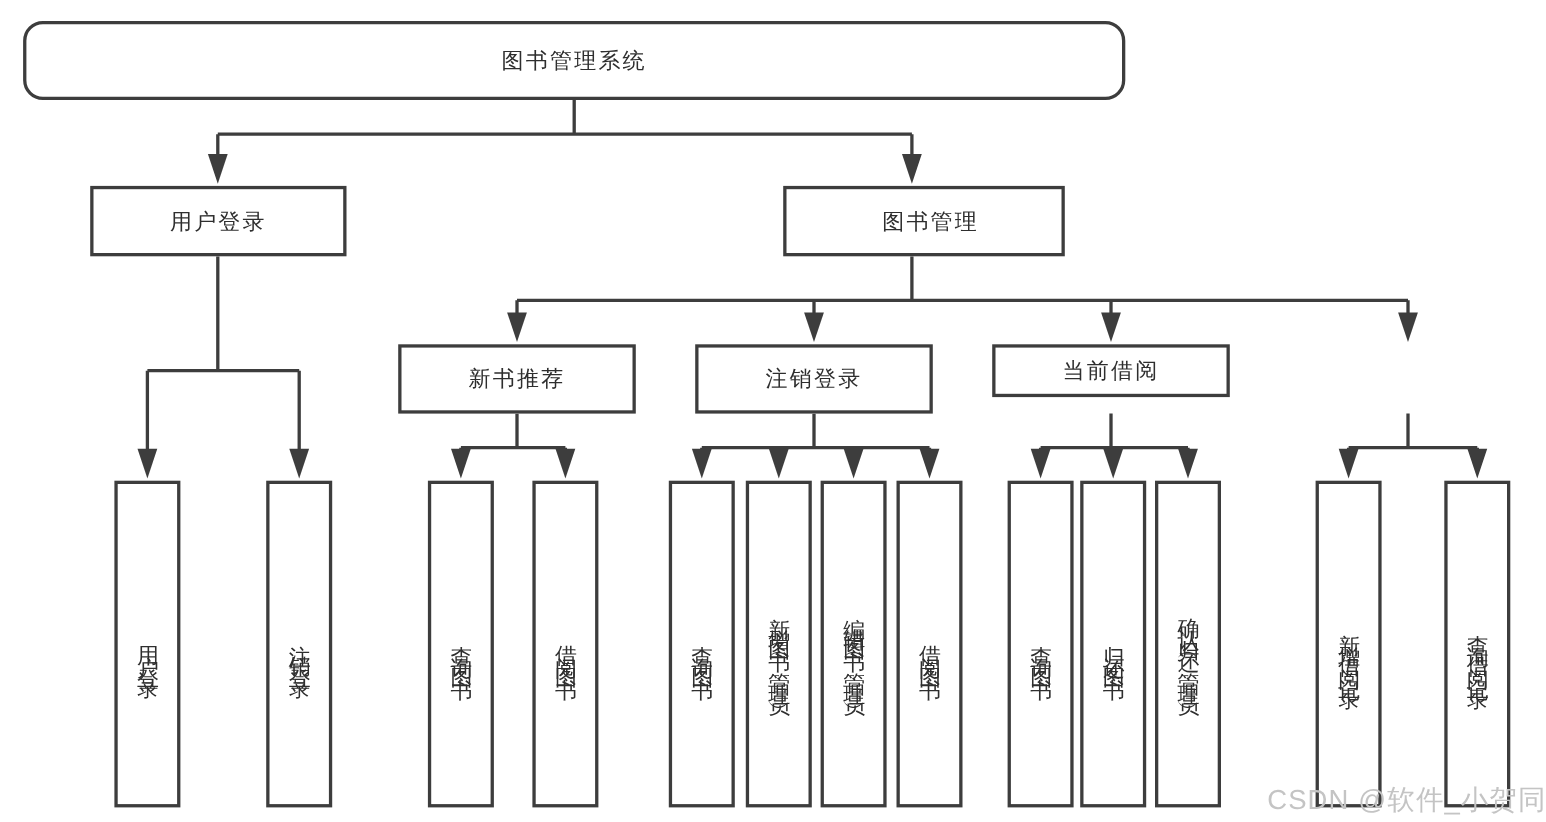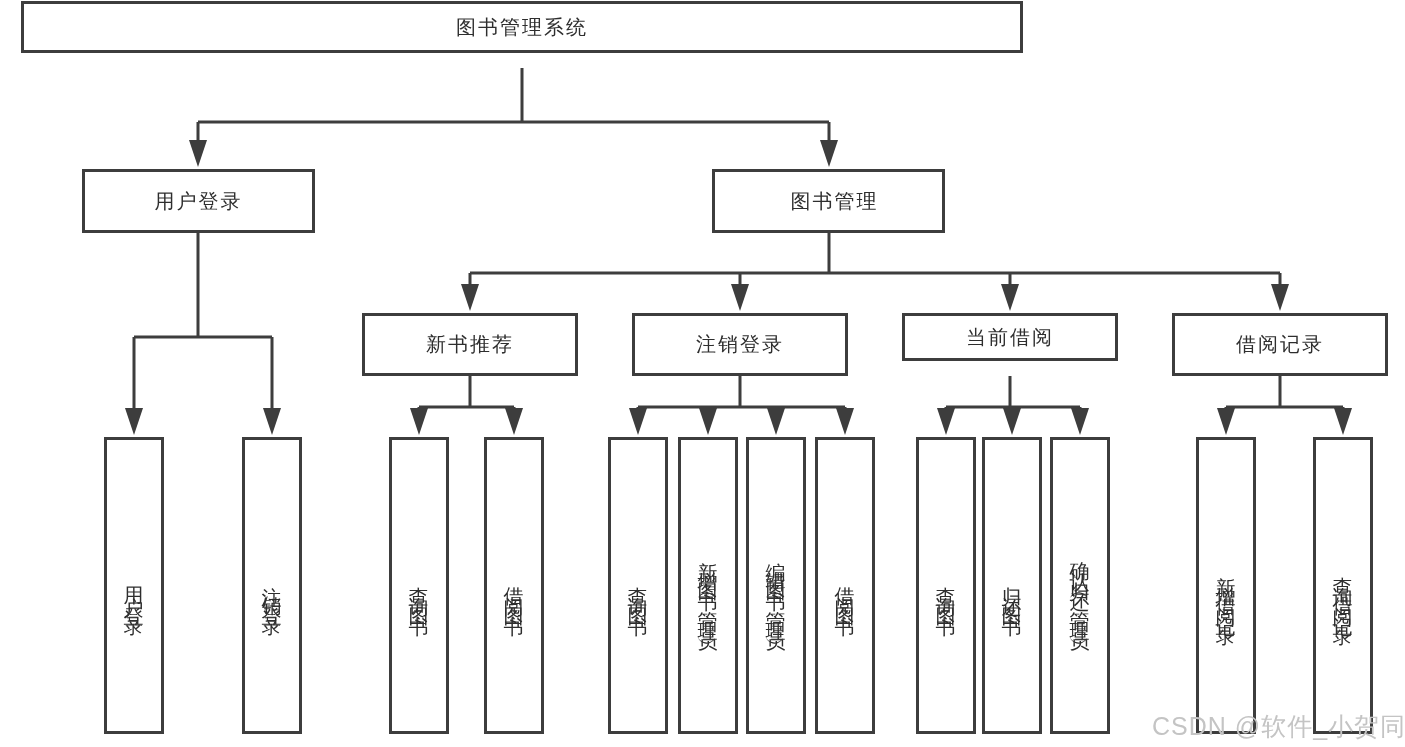--- a/index.html
+++ b/index.html
@@ -72,29 +72,28 @@
       <polygon points="776,435 767,408 785,408"></polygon>
       <polygon points="845,435 836,408 854,408"></polygon>
       <polygon points="946,435 937,408 955,408"></polygon>
       <polygon points="1012,435 1003,408 1021,408"></polygon>
       <polygon points="1080,435 1071,408 1089,408"></polygon>
       <polygon points="1226,435 1217,408 1235,408"></polygon>
       <polygon points="1343,435 1334,408 1352,408"></polygon>
     </g>
   </svg>
 
-  <div class="node h" style="left:21px; top:1px; width:1002px; height:52px;">图书管理系统</div>
+  <div class="node h" style="left:21px; top:19px; width:1002px; height:72px;border-radius:18px;">图书管理系统</div>
 
   <div class="node h" style="left:82px; top:169px; width:233px; height:64px;">用户登录</div>
-  <div class="node h" style="left:712px; top:169px; width:233px; height:64px;padding-left:12px;">图书管理</div>
+  <div class="node h" style="left:712px; top:169px; width:256px; height:64px;padding-left:12px;">图书管理</div>
 
   <div class="node h" style="left:362px; top:313px; width:216px; height:63px;">新书推荐</div>
   <div class="node h" style="left:632px; top:313px; width:216px; height:63px;">注销登录</div>
   <div class="node h" style="left:902px; top:313px; width:216px; height:48px;">当前借阅</div>
-  <div class="node h" style="left:1172px; top:313px; width:216px; height:63px;">借阅记录</div>
 
   <div class="node v" style="left:104px; top:437px; width:60px; height:297px;">用户登录</div>
   <div class="node v" style="left:242px; top:437px; width:60px; height:297px;">注销登录</div>
 
   <div class="node v" style="left:389px; top:437px; width:60px; height:297px;">查询图书</div>
   <div class="node v" style="left:484px; top:437px; width:60px; height:297px;">借阅图书</div>
 
   <div class="node v" style="left:608px; top:437px; width:60px; height:297px;">查询图书</div>
   <div class="node v" style="left:678px; top:437px; width:60px; height:297px;">新增图书（管理员）</div>
   <div class="node v" style="left:746px; top:437px; width:60px; height:297px;">编辑图书（管理员）</div>

